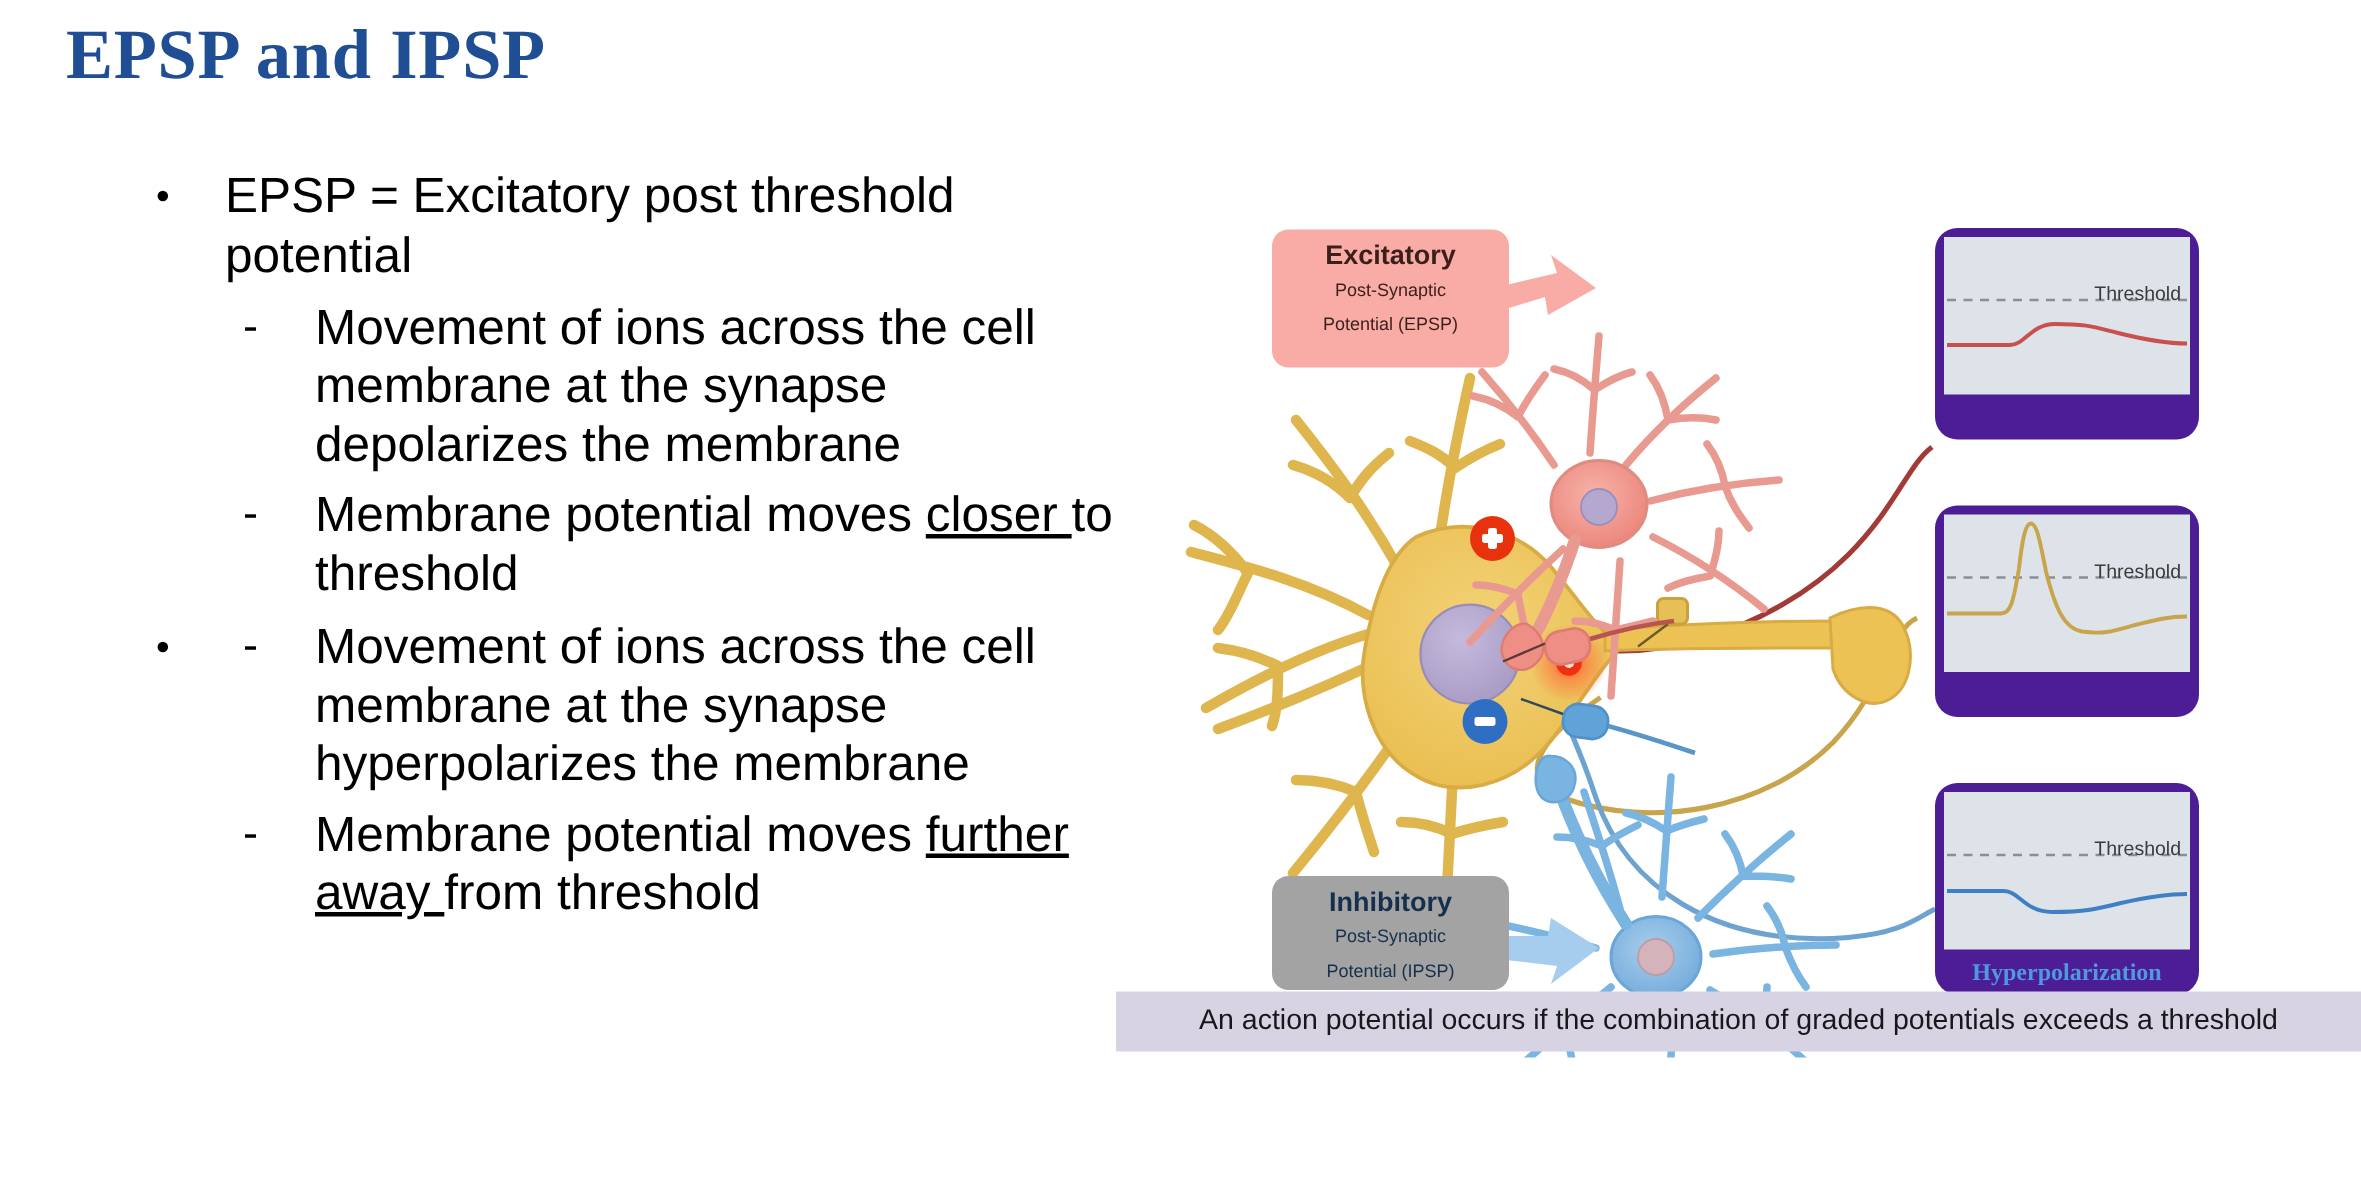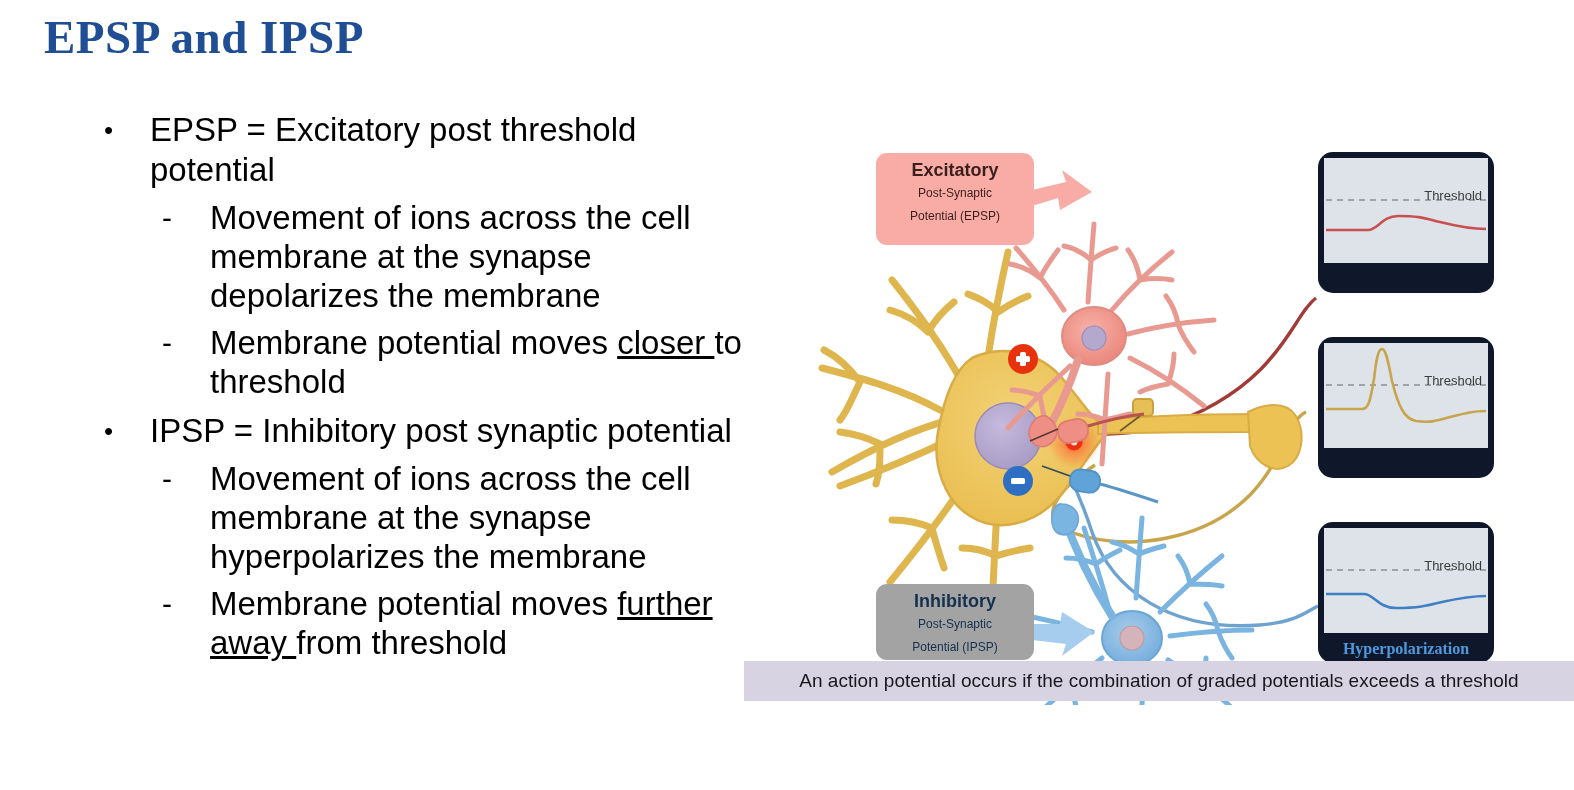--- a/index.html
+++ b/index.html
@@ -63,21 +63,21 @@
     left: 70px;
     top: 0;
     font-size: 30px;
     line-height: 39px;
   }
   .ul-text { text-decoration: underline; }
 
   
   #figure {
     position: absolute;
-    left: 740px;
+    left: 712px;
     top: 120px;
     width: 830px;
     height: 585px;
   }
   #figure-svg { position: absolute; left: 0; top: 0; }
 
   
   .callout {
     position: absolute;
     border-radius: 11px;
@@ -98,21 +98,21 @@
   }
   #callout-ipsp {
     left: 136px; top: 464px; width: 158px; height: 76px;
     background: #a3a3a3; color: #15304d;
   }
 
   
   .panel {
     position: absolute;
     width: 176px; height: 141px;
-    background: #0f172a;
+    background: #4c1d95;
     border-radius: 15px;
     box-sizing: border-box;
     padding: 6px 6px 0 6px;
     overflow: hidden;
   }
   .panel .plot {
     position: relative;
     width: 164px; height: 105px;
     background: #dde3e8;
     overflow: hidden;
@@ -172,21 +172,20 @@
     <span>Movement of ions across the cell membrane at the synapse depolarizes the membrane</span>
   </div>
 
   <div class="bullet-l2">
     <span class="marker">-</span>
     <span>Membrane potential moves </span><span class="ul-text">closer </span><span>to threshold</span>
   </div>
 
   <div class="bullet-l1" style="margin-top:10px;">
     <span class="marker">•</span>
-    <span>IPSP = Inhibitory post synaptic potential</span>
   </div>
 
   <div class="bullet-l2">
     <span class="marker">-</span>
     <span>Movement of ions across the cell membrane at the synapse hyperpolarizes the membrane</span>
   </div>
 
   <div class="bullet-l2">
     <span class="marker">-</span>
     <span>Membrane potential moves </span><span class="ul-text">further away </span><span>from threshold</span>

